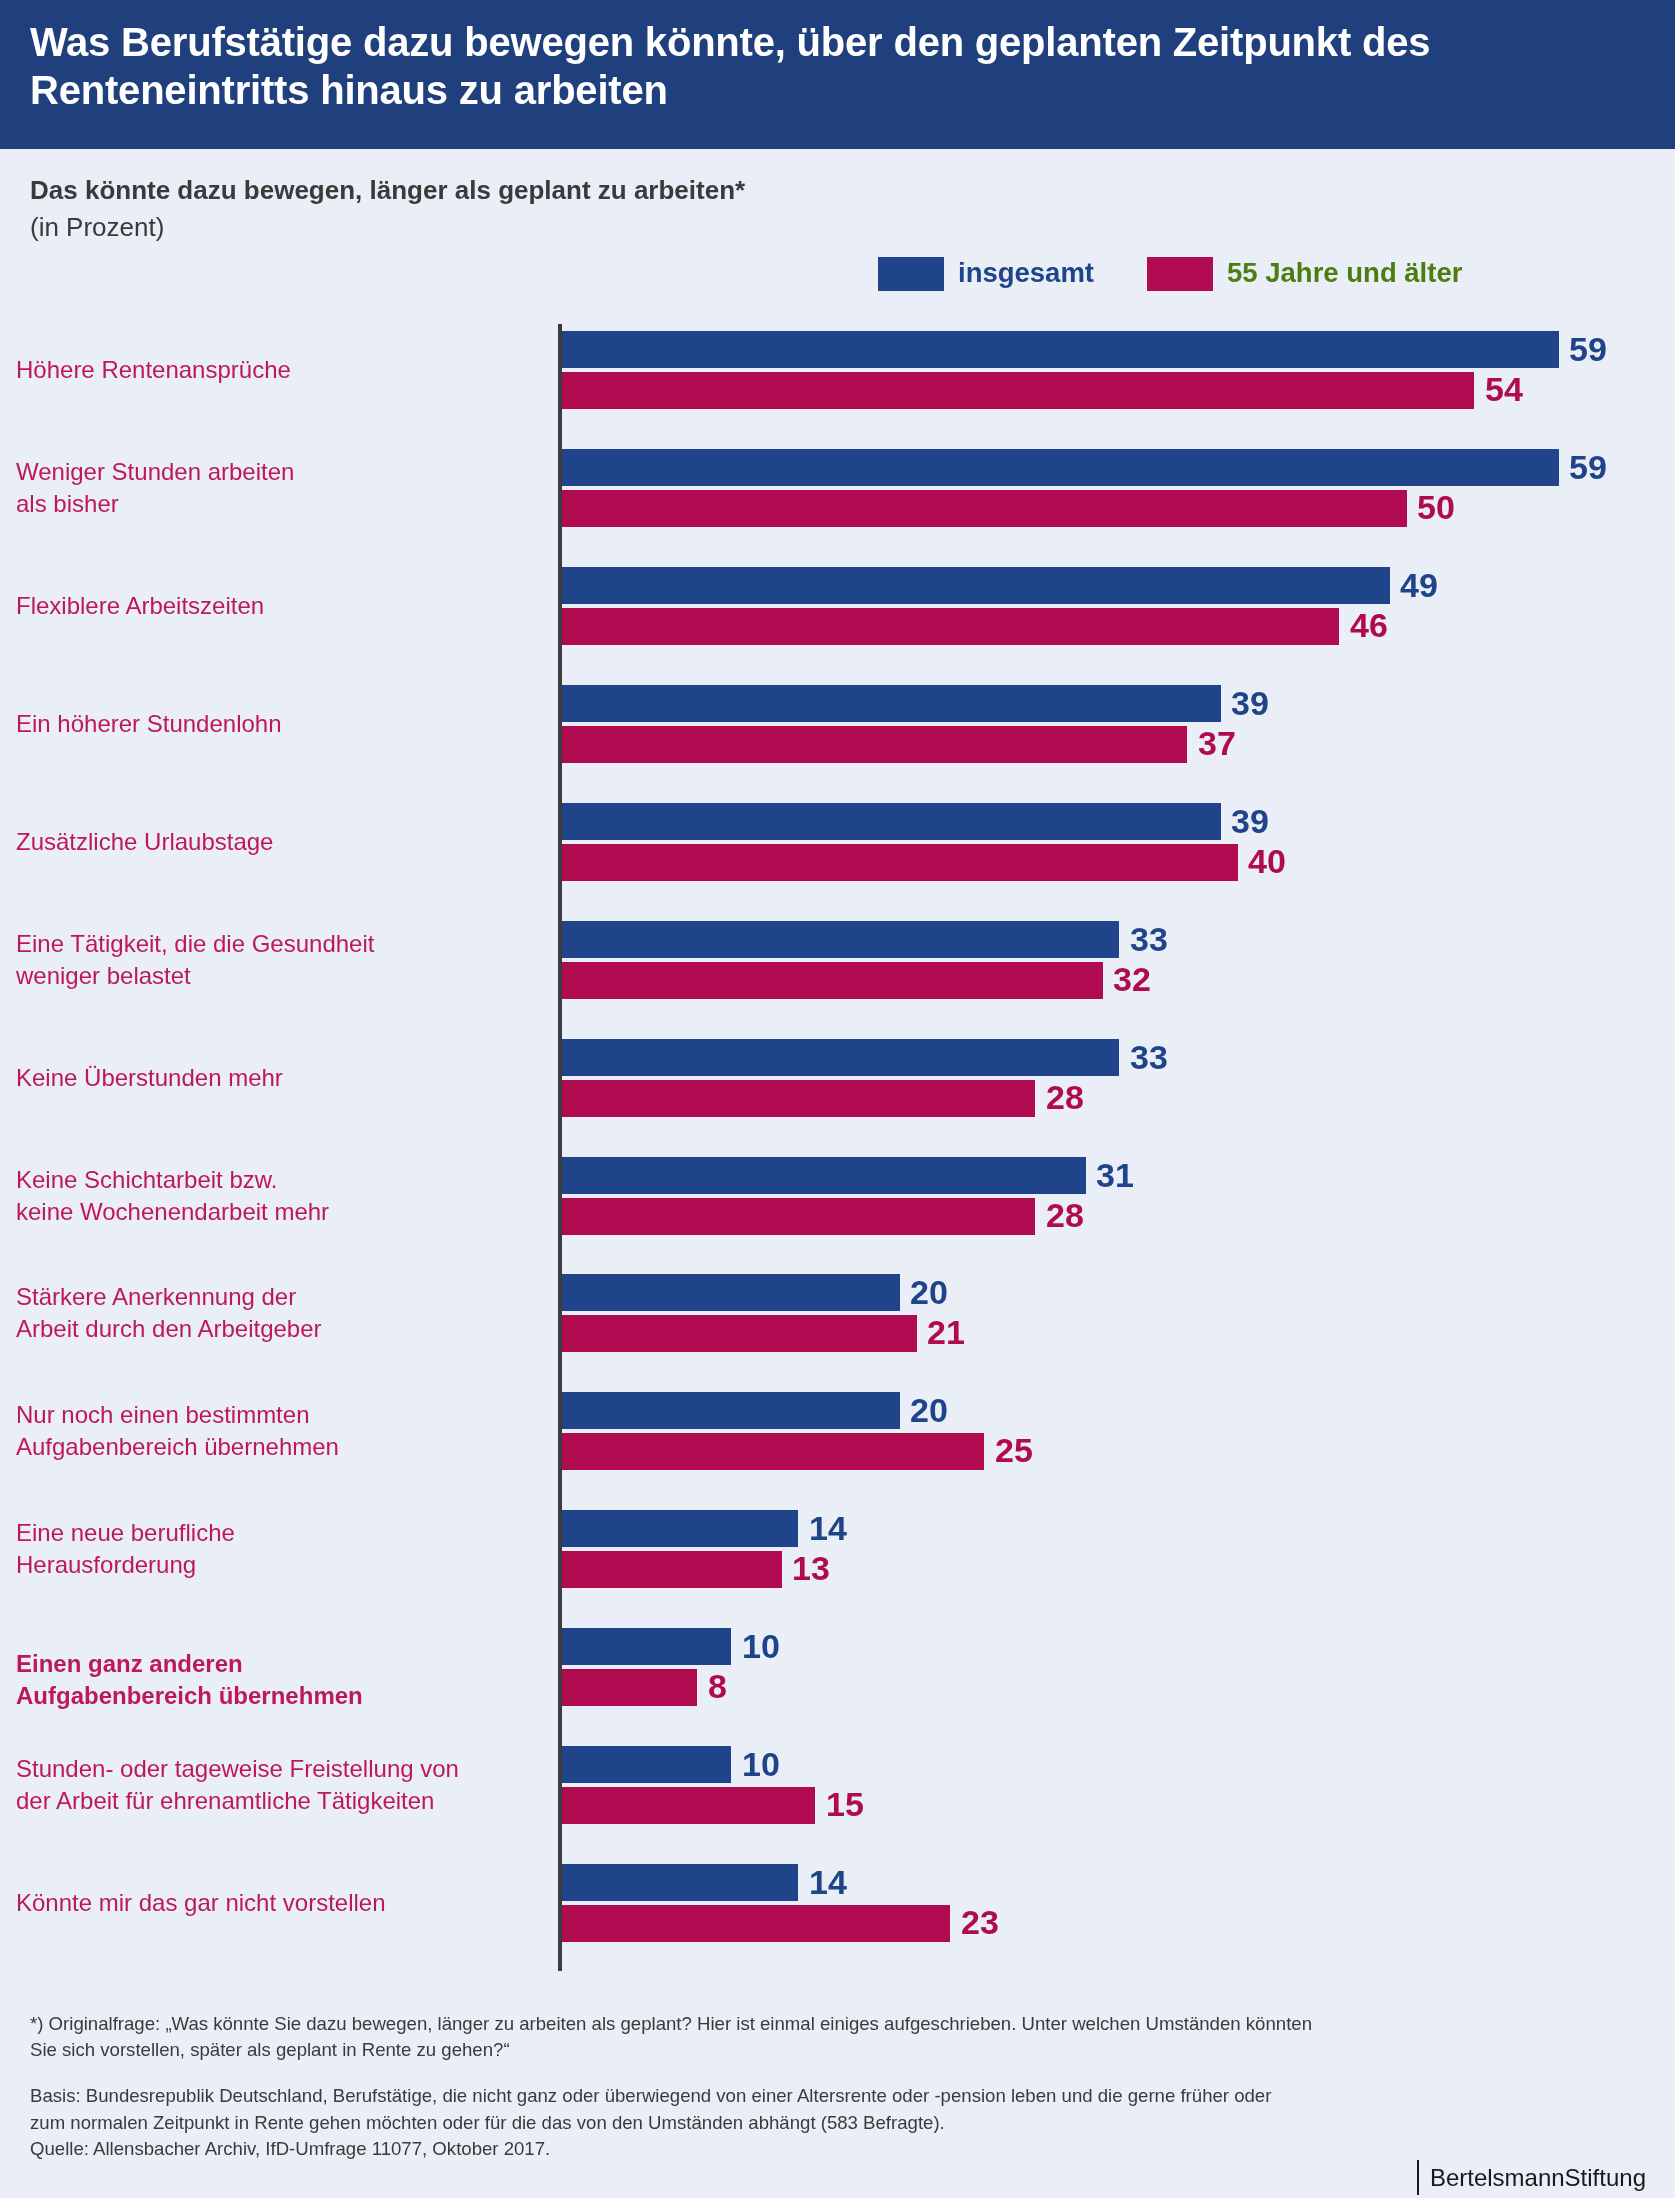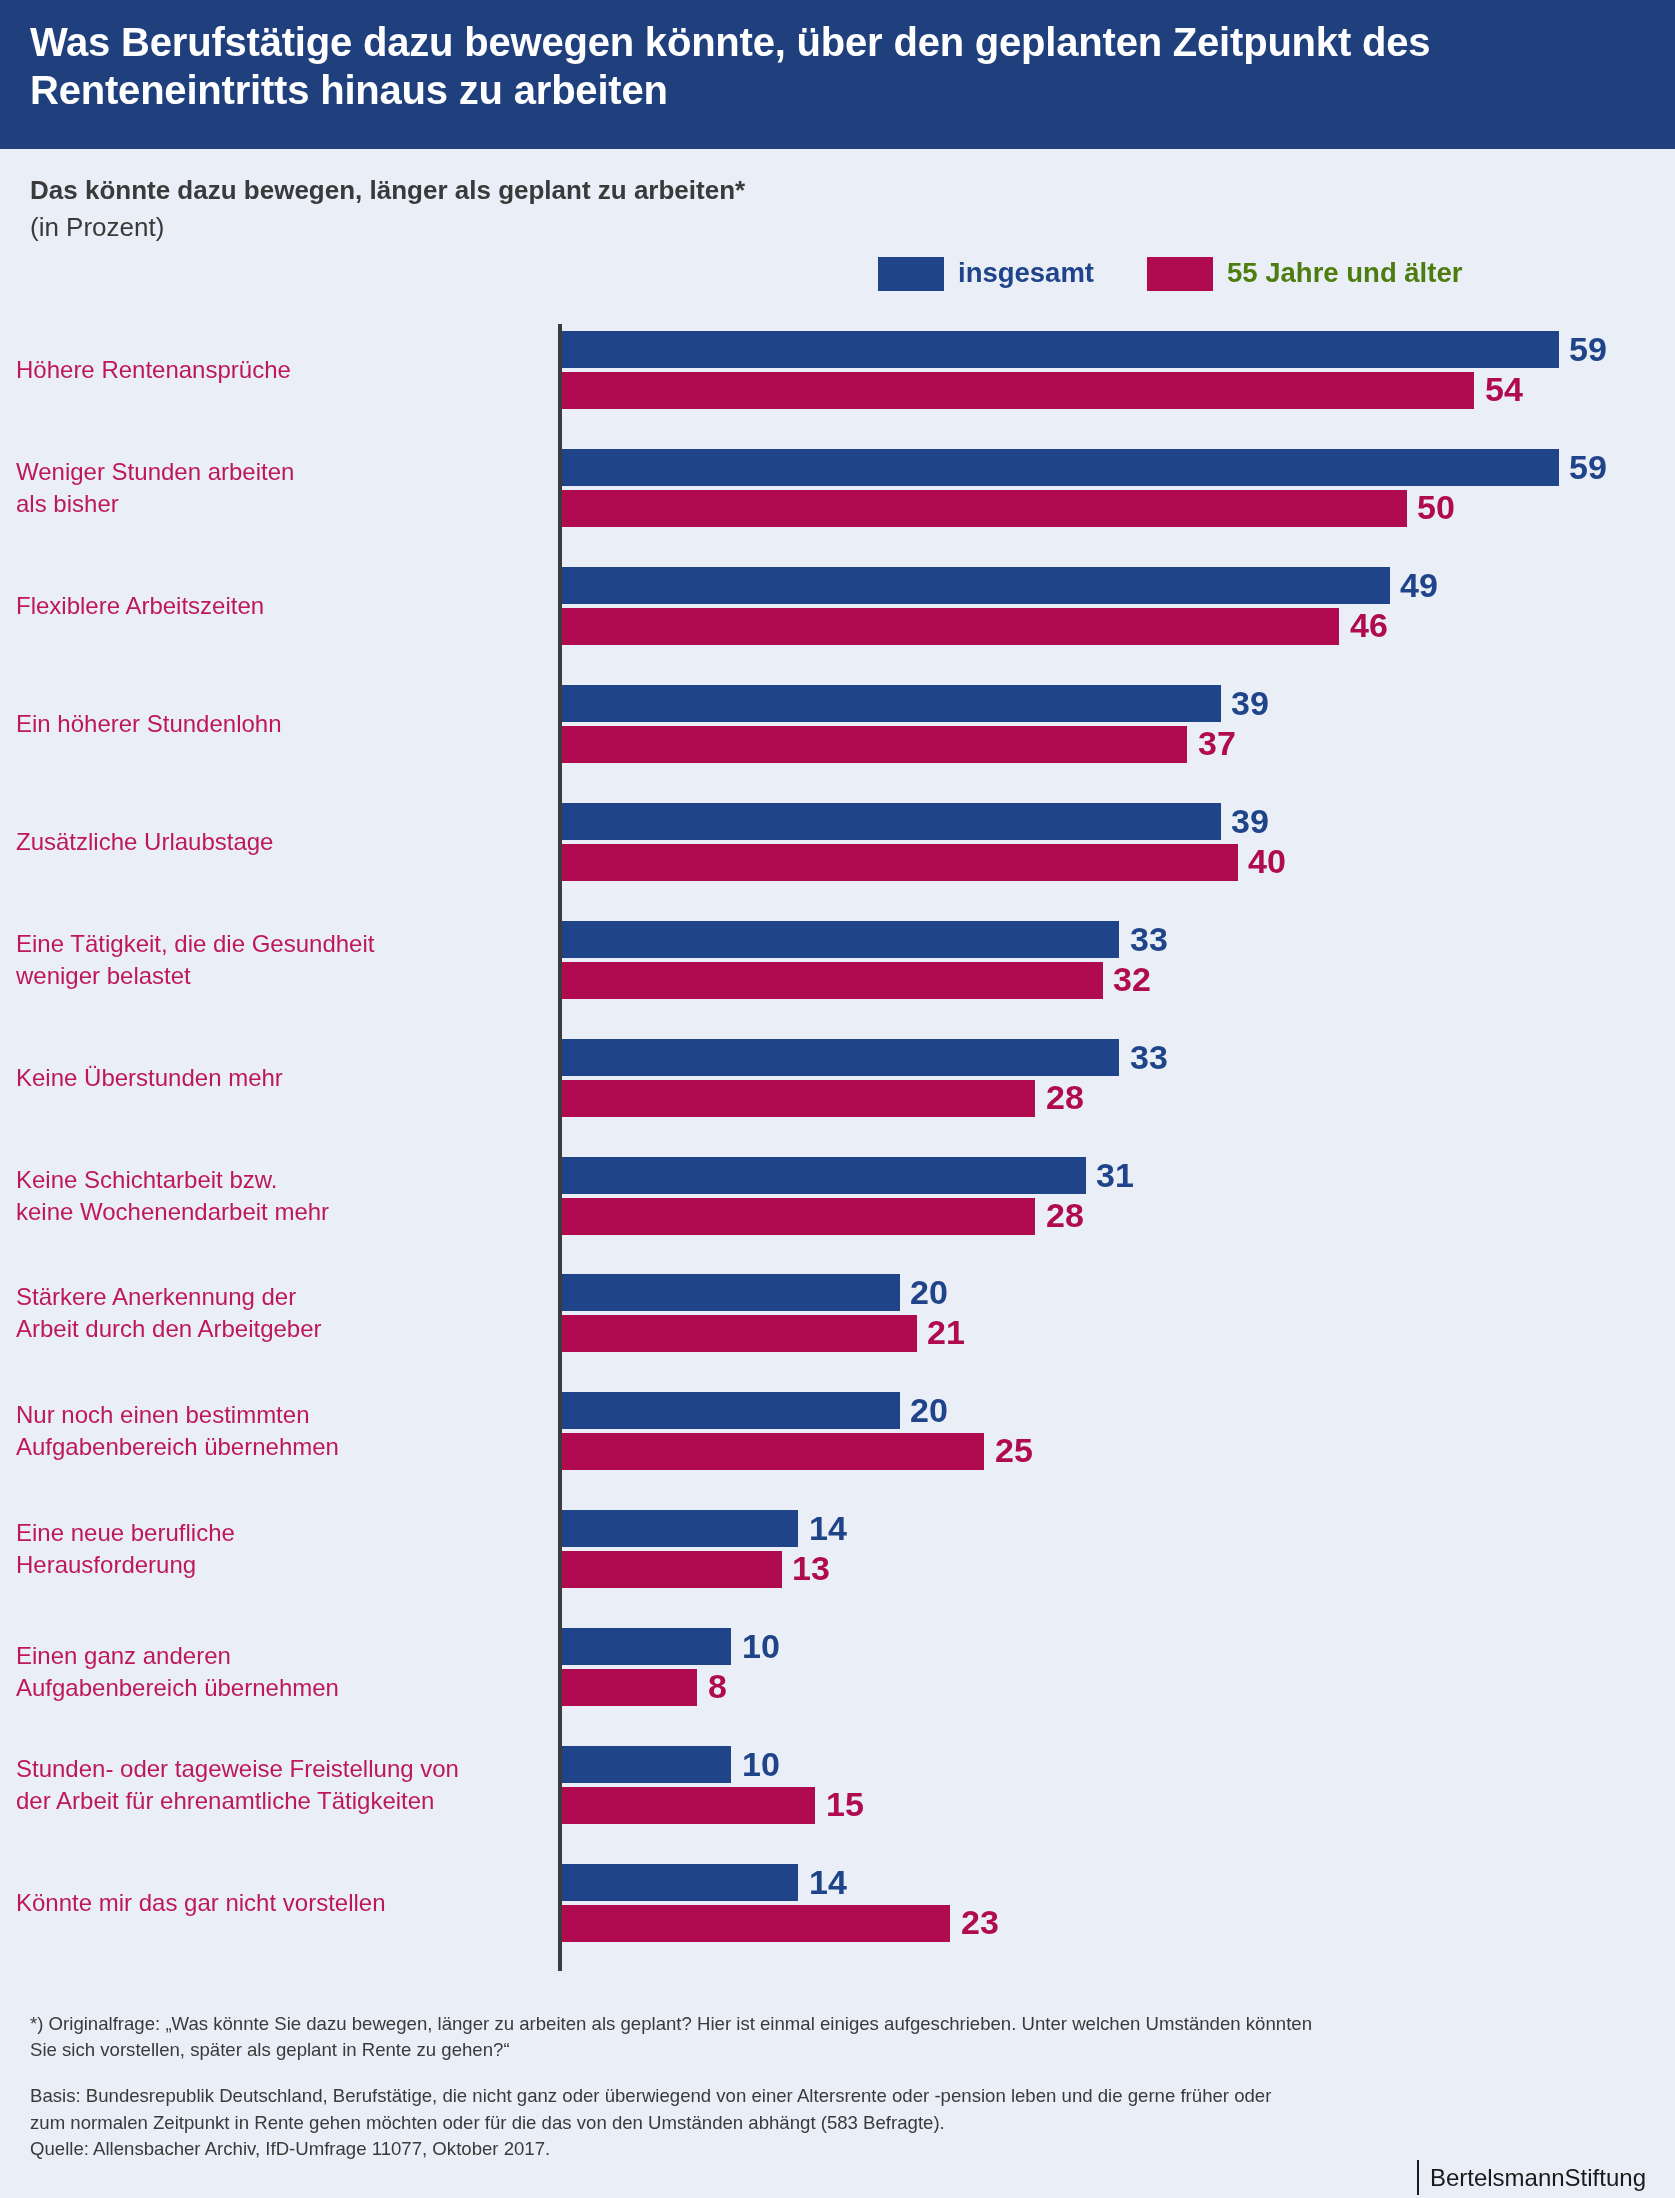--- a/index.html
+++ b/index.html
@@ -354,21 +354,21 @@
               <div class="bar blue" style="width: 236px;"></div>
               <span class="bar-value blue" style="left: 247px;">14</span>
             </div>
             <div class="bar-row" style="margin-top: 3.5px;">
               <div class="bar red" style="width: 220px;"></div>
               <span class="bar-value red" style="left: 230px;">13</span>
             </div>
           </div>
         </div>
         <div class="group" style="top: 1304px;">
-          <div class="cat-label" style="top: 12px;">
+          <div class="cat-label" style="top: 20px; font-weight: bold;">
             <div>Einen ganz anderen</div>
             <div>Aufgabenbereich übernehmen</div>
           </div>
           <div class="bars">
             <div class="bar-row" style="margin-top: 0px;">
               <div class="bar blue" style="width: 169px;"></div>
               <span class="bar-value blue" style="left: 180px;">10</span>
             </div>
             <div class="bar-row" style="margin-top: 3.5px;">
               <div class="bar red" style="width: 135px;"></div>

